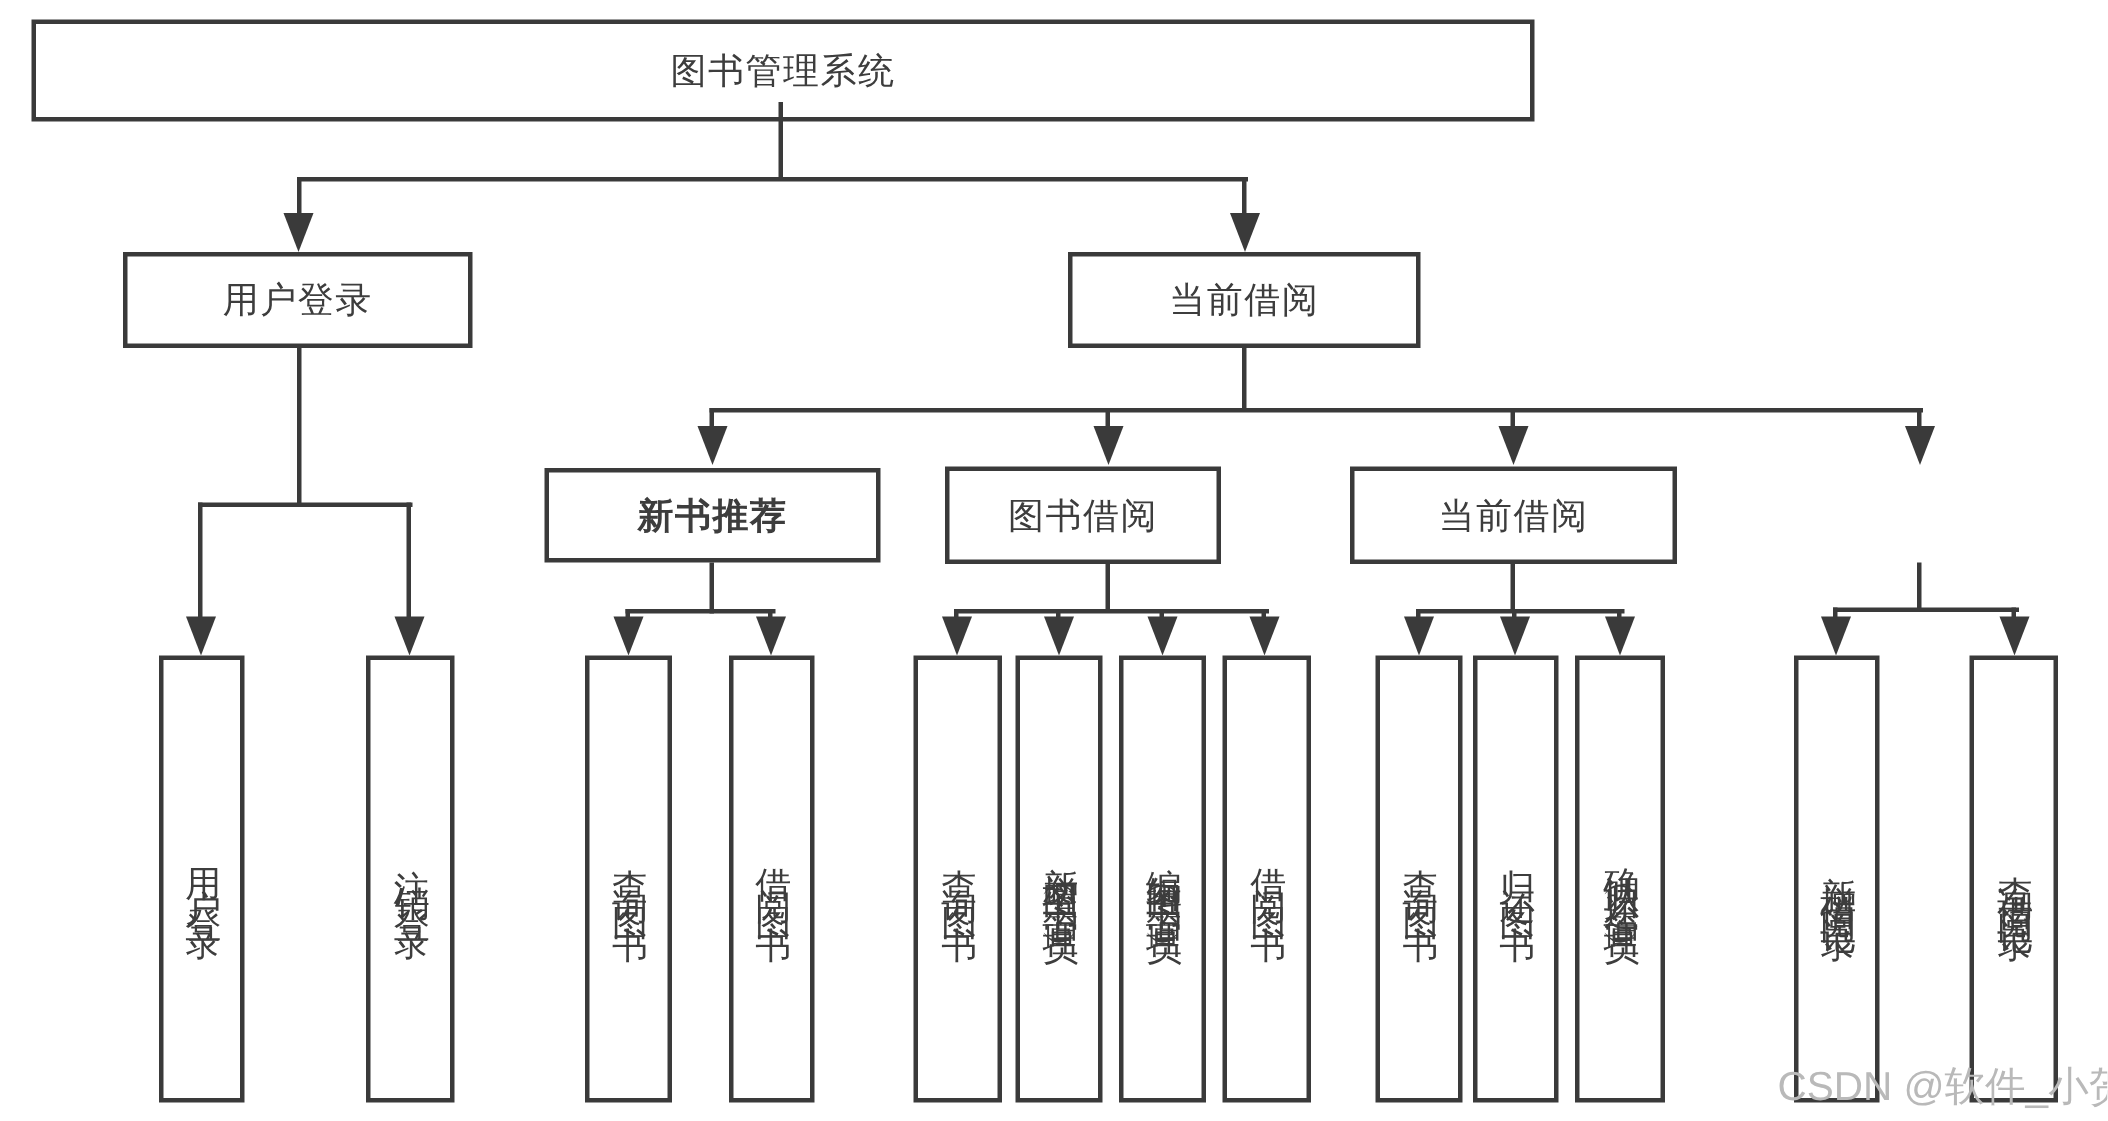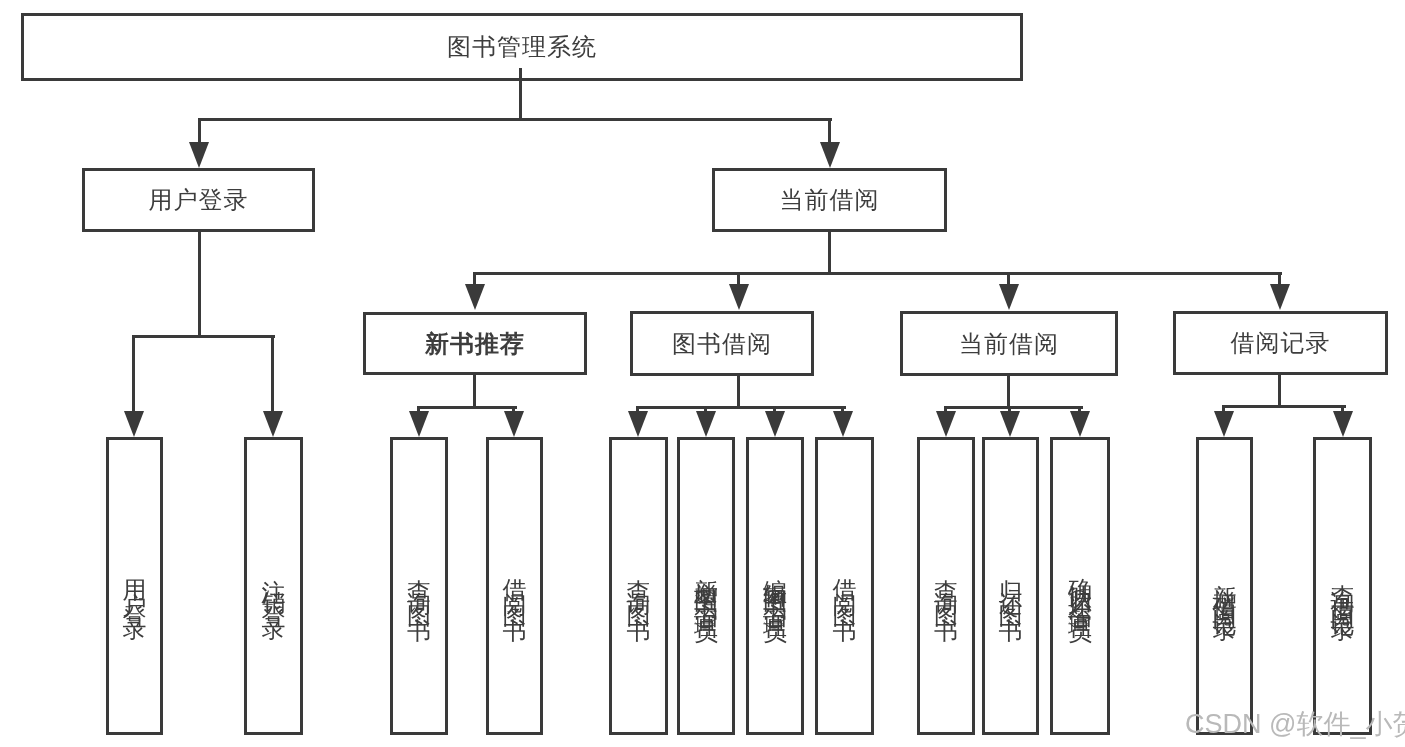--- a/index.html
+++ b/index.html
@@ -106,23 +106,20 @@
 
   <div class="node" style="left:363px;top:312px;width:224px;height:63px;font-weight:bold;">
     <span class="node-label">新书推荐</span>
   </div>
   <div class="node" style="left:630px;top:311px;width:184px;height:65px;">
     <span class="node-label">图书借阅</span>
   </div>
   <div class="node" style="left:900px;top:311px;width:218px;height:65px;">
     <span class="node-label">当前借阅</span>
   </div>
-  <div class="node" style="left:1173px;top:311px;width:215px;height:64px;">
-    <span class="node-label">借阅记录</span>
-  </div>
 
   <div class="vline" style="left:473px;top:375px;height:34px;"></div>
   <div class="hline" style="left:417px;top:406px;width:100px;"></div>
   <div class="astem" style="left:417px;top:406px;height:9px;"></div>
   <div class="ahead" style="left:409px;top:411px;"></div>
   <div class="astem" style="left:512px;top:406px;height:9px;"></div>
   <div class="ahead" style="left:504px;top:411px;"></div>
 
   <div class="vline" style="left:737px;top:376px;height:32px;"></div>
   <div class="hline" style="left:636px;top:406px;width:210px;"></div>

